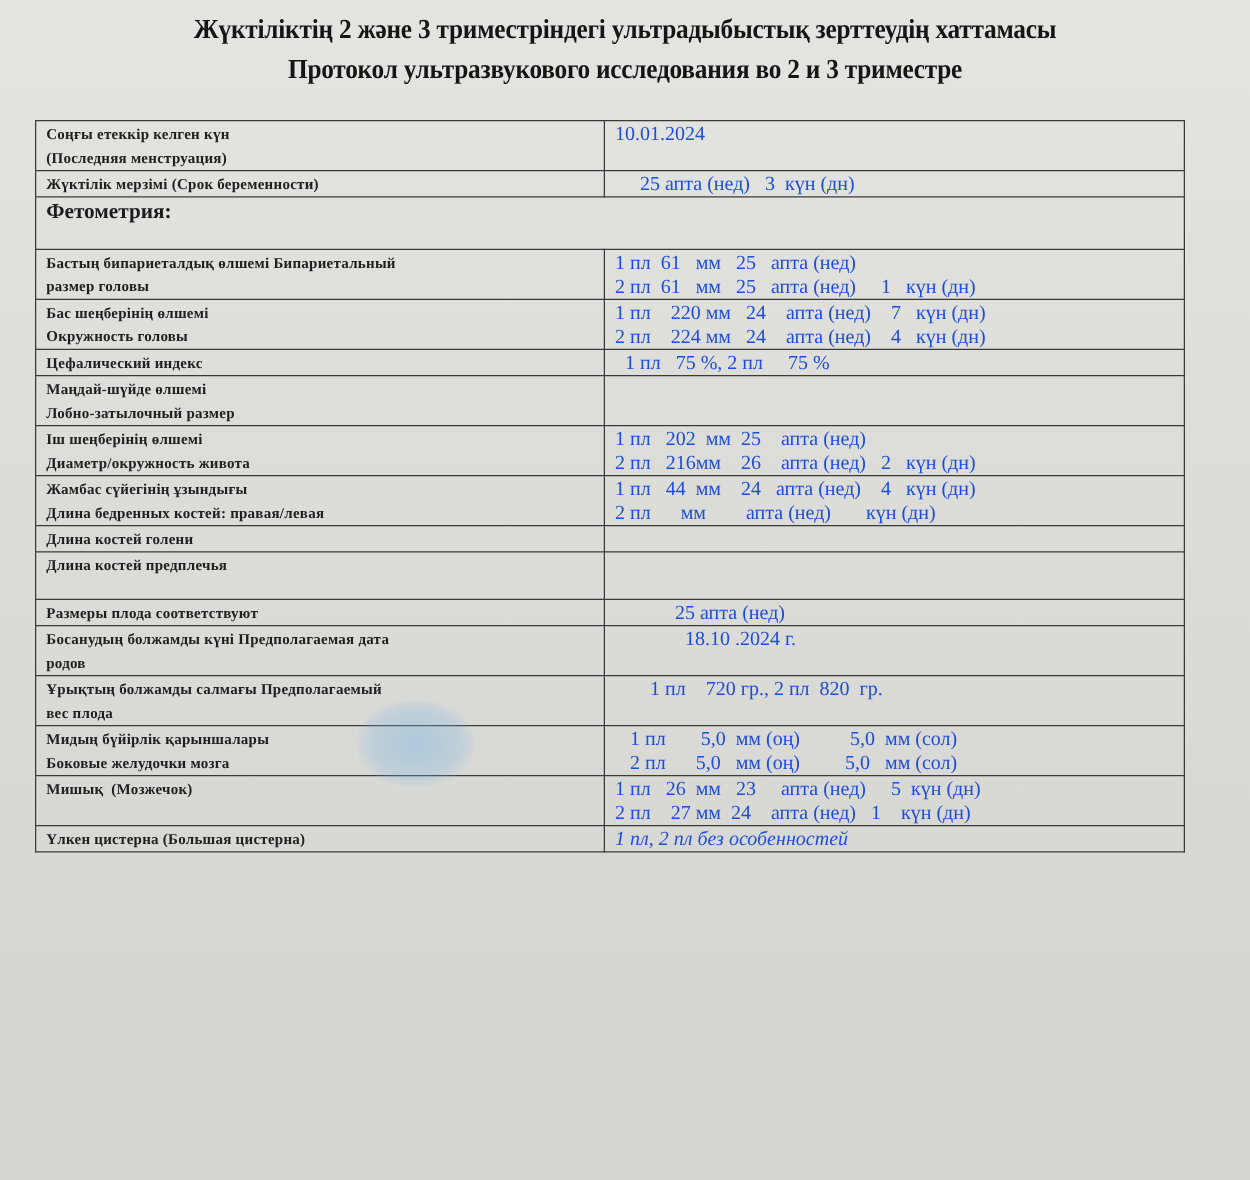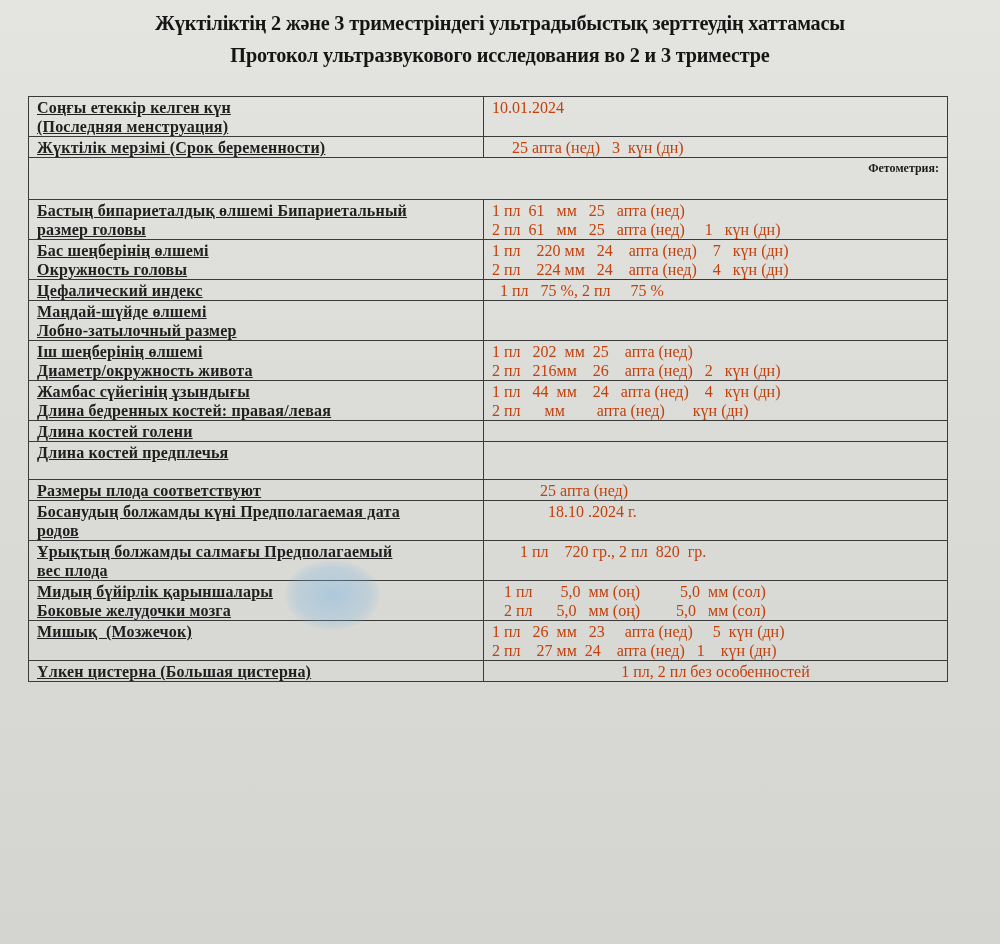--- a/index.html
+++ b/index.html
@@ -25,27 +25,27 @@
     table.protocol {
       position: absolute; left: 28px; top: 96px;
       width: 920px; border-collapse: collapse;
       font-size: 16px; line-height: 19px;
     }
     table.protocol td {
       border: 1px solid #3a3a3a;
       padding: 1px 8px 0 8px;
       vertical-align: top;
     }
-    td.label { width: 438px; font-weight: bold; color: #202020; font-size: 16px; letter-spacing: 0.2px; text-decoration: underline;}
-    td.value { color: #c2410c; margin-top: 12px; }
+    td.label { width: 438px; font-weight: bold; color: #202020; font-size: 12px; letter-spacing: 0.2px;}
+    td.value { color: #1d4ed8; margin-top: 12px; }
     td.section {
-      text-align: right; font-weight: bold; height: 40px; padding-top: 6px; font-size: 12px;
+      text-align: left; font-weight: bold; height: 40px; padding-top: 6px; font-size: 17px;
     }
     .line { display: block; white-space: pre; }
-    .center { text-align: center; }
+    .center { text-align: left; font-style: italic; }
     .stamp {
       position: absolute; left: 285px; top: 560px; width: 95px; height: 70px;
       border-radius: 50%;
       background: radial-gradient(ellipse at center, rgba(120,180,225,0.45) 0%, rgba(120,180,225,0.25) 55%, rgba(120,180,225,0) 75%);
       pointer-events: none;
     }
   </style>
 </head>
 <body>
 

